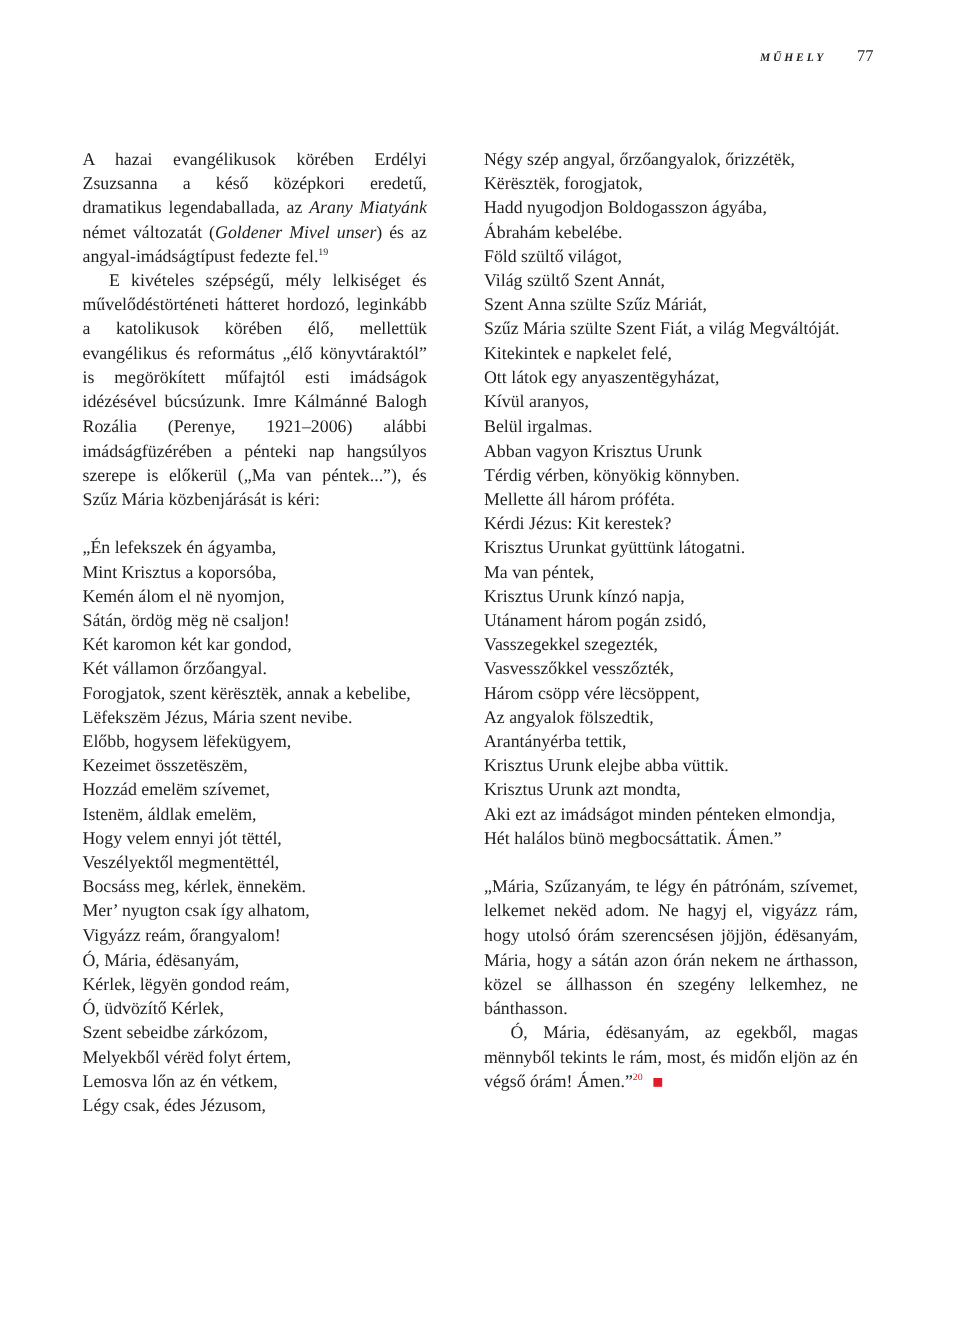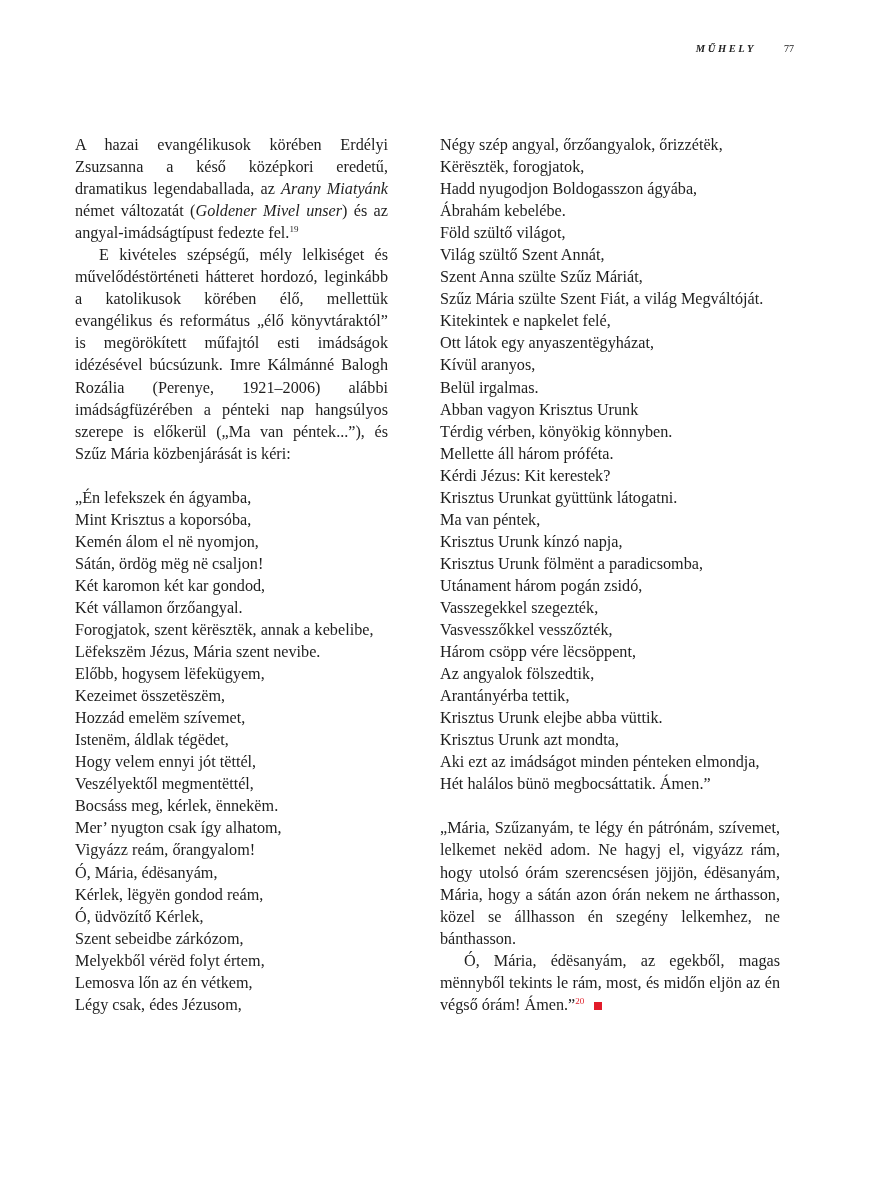--- a/index.html
+++ b/index.html
@@ -9,21 +9,21 @@
     color: #1e1e1e;
   }
   .header {
     position: absolute; top: 43px; right: 86px;
     display: flex; align-items: baseline; gap: 28px;
   }
   .section {
     font-family: "Liberation Serif", serif; font-style: italic; font-weight: bold;
     font-size: 10.5px; letter-spacing: 2.6px; color: #222;
   }
-  .pageno { font-family: "Liberation Serif", serif; font-size: 10px; color: #222; }
+  .pageno { font-family: "Liberation Serif", serif; font-size: 15px; color: #222; }
 
   .col { position: absolute; top: 134px; font-family: "Liberation Serif", serif; font-size: 16.2px; line-height: 22.05px; }
   .col.left { left: 75px; width: 313px; }
   .col.right { left: 440px; width: 340px; }
   p { margin: 0; text-align: justify; }
   p.indent { text-indent: 24px; }
   .gap { height: 22px; }
   .poem div { white-space: nowrap; }
   sup.fn { font-size: 9px; vertical-align: 6px; line-height: 0; }
   sup.fn.red { color: #e0202a; }
@@ -49,21 +49,21 @@
       <div>Mint Krisztus a koporsóba,</div>
       <div>Kemén álom el në nyomjon,</div>
       <div>Sátán, ördög mëg në csaljon!</div>
       <div>Két karomon két kar gondod,</div>
       <div>Két vállamon őrzőangyal.</div>
       <div>Forogjatok, szent kërësztëk, annak a kebelibe,</div>
       <div>Lëfekszëm Jézus, Mária szent nevibe.</div>
       <div>Előbb, hogysem lëfekügyem,</div>
       <div>Kezeimet összetëszëm,</div>
       <div>Hozzád emelëm szívemet,</div>
-      <div>Istenëm, áldlak tégëdet,</div>
+      <div>Istenëm, áldlak emelëm,</div>
       <div>Hogy velem ennyi jót tëttél,</div>
       <div>Veszélyektől megmentëttél,</div>
       <div>Bocsáss meg, kérlek, ënnekëm.</div>
       <div>Mer’ nyugton csak így alhatom,</div>
       <div>Vigyázz reám, őrangyalom!</div>
       <div>Ó, Mária, édësanyám,</div>
       <div>Kérlek, lëgyën gondod reám,</div>
       <div>Ó, üdvözítő Kérlek,</div>
       <div>Szent sebeidbe zárkózom,</div>
       <div>Melyekből vérëd folyt értem,</div>
@@ -86,21 +86,20 @@
       <div>Ott látok egy anyaszentëgyházat,</div>
       <div>Kívül aranyos,</div>
       <div>Belül irgalmas.</div>
       <div>Abban vagyon Krisztus Urunk</div>
       <div>Térdig vérben, könyökig könnyben.</div>
       <div>Mellette áll három próféta.</div>
       <div>Kérdi Jézus: Kit kerestek?</div>
       <div>Krisztus Urunkat gyüttünk látogatni.</div>
       <div>Ma van péntek,</div>
       <div>Krisztus Urunk kínzó napja,</div>
-      <div>Krisztus Urunk fölmënt a paradicsomba,</div>
       <div>Utánament három pogán zsidó,</div>
       <div>Vasszegekkel szegezték,</div>
       <div>Vasvesszőkkel vesszőzték,</div>
       <div>Három csöpp vére lëcsöppent,</div>
       <div>Az angyalok fölszedtik,</div>
       <div>Arantányérba tettik,</div>
       <div>Krisztus Urunk elejbe abba vüttik.</div>
       <div>Krisztus Urunk azt mondta,</div>
       <div>Aki ezt az imádságot minden pénteken elmondja,</div>
       <div>Hét halálos bünö megbocsáttatik. Ámen.”</div>

